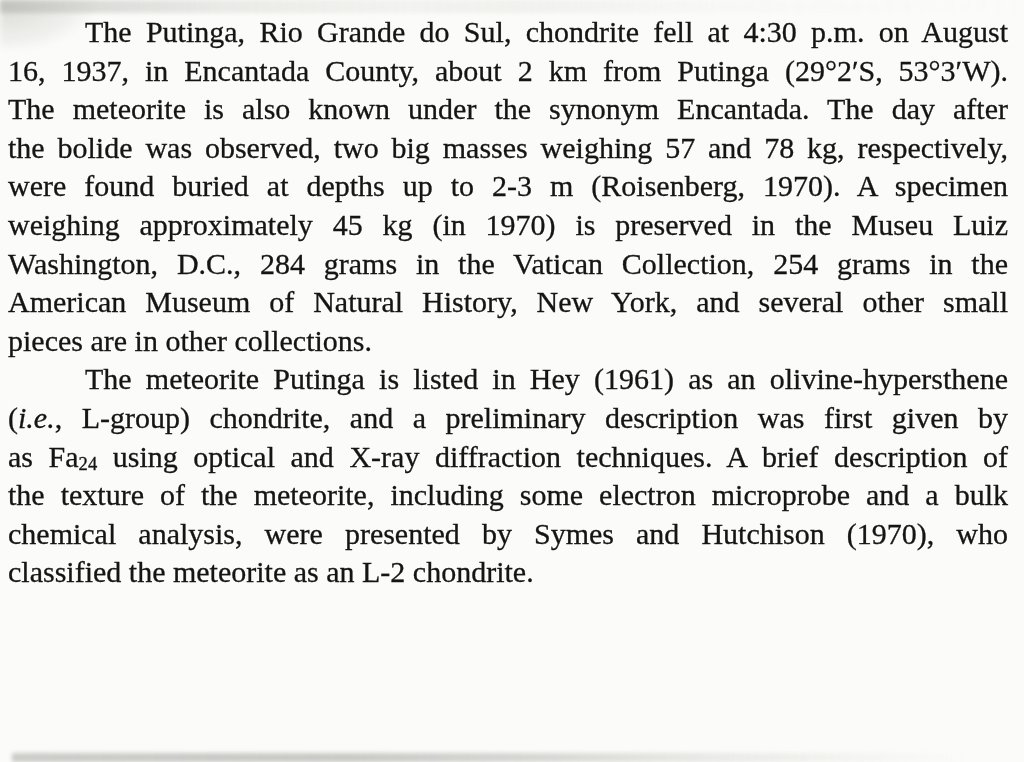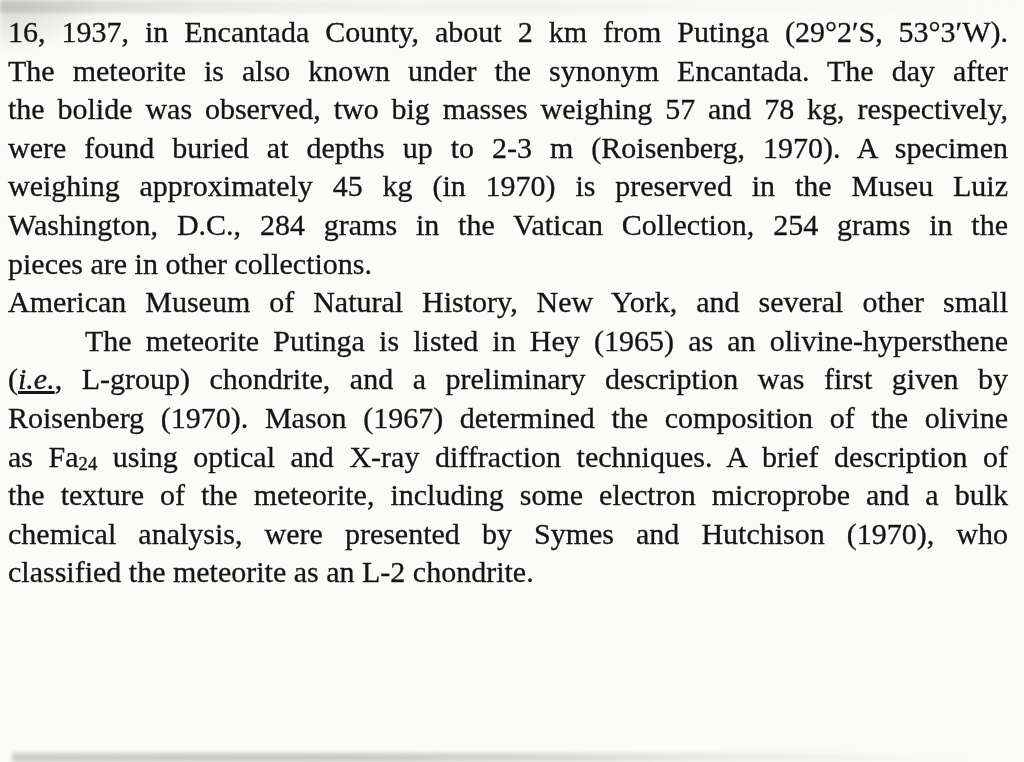--- a/index.html
+++ b/index.html
@@ -38,21 +38,20 @@
     text-align-last: justify;
   }
   .line.last {
     text-align-last: left;
   }
   .line.indent {
     text-indent: 77px;
   }
   em.latin {
     font-style: italic;
-    text-decoration: underline;
   }
   sub.subscript {
     font-size: 0.62em;
     line-height: 0;
     vertical-align: baseline;
     position: relative;
     top: 0.18em;
   }
   .smudge {
     position: absolute;
@@ -103,34 +102,34 @@
 
 <div class="page">
 
   <div class="smudge smudge-top"></div>
   <div class="smudge smudge-corner"></div>
   <div class="smudge smudge-bottom"></div>
 
   <div class="text-block">
 
     <p class="para">
+      <span class="line indent">The Putinga, Rio Grande do Sul, chondrite fell at 4:30 p.m. on August</span>
       <span class="line">16, 1937, in Encantada County, about 2 km from Putinga (29°2′S, 53°3′W).</span>
       <span class="line">The meteorite is also known under the synonym Encantada. The day after</span>
       <span class="line">the bolide was observed, two big masses weighing 57 and 78 kg, respectively,</span>
       <span class="line">were found buried at depths up to 2-3 m (Roisenberg, 1970). A specimen</span>
       <span class="line">weighing approximately 45 kg (in 1970) is preserved in the Museu Luiz</span>
       <span class="line">Washington, D.C., 284 grams in the Vatican Collection, 254 grams in the</span>
+      <span class="line">American Museum of Natural History, New York, and several other small</span>
       <span class="line last">pieces are in other collections.</span>
-      <span class="line">American Museum of Natural History, New York, and several other small</span>
     </p>
 
     <p class="para">
-      <span class="line indent">The meteorite Putinga is listed in Hey (1965) as an olivine-hypersthene</span>
+      <span class="line indent">The meteorite Putinga is listed in Hey (1961) as an olivine-hypersthene</span>
       <span class="line"><span>(</span><em class="latin">i.e.</em><span>, L-group) chondrite, and a preliminary description was first given by</span></span>
-      <span class="line">Roisenberg (1970). Mason (1967) determined the composition of the olivine</span>
       <span class="line"><span>as Fa</span><sub class="subscript">24</sub><span> using optical and X-ray diffraction techniques. A brief description of</span></span>
       <span class="line">the texture of the meteorite, including some electron microprobe and a bulk</span>
       <span class="line">chemical analysis, were presented by Symes and Hutchison (1970), who</span>
       <span class="line last">classified the meteorite as an L-2 chondrite.</span>
     </p>
 
   </div>
 </div>
 
 </body></html>

